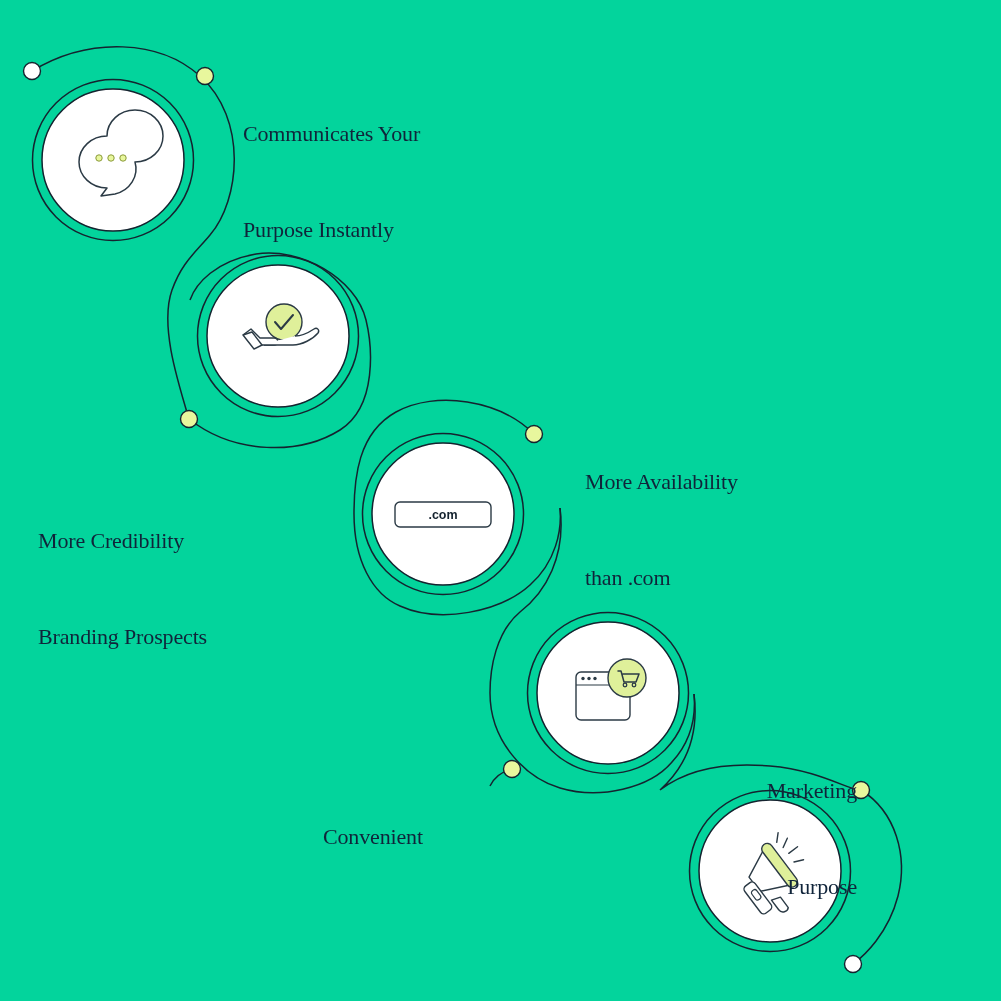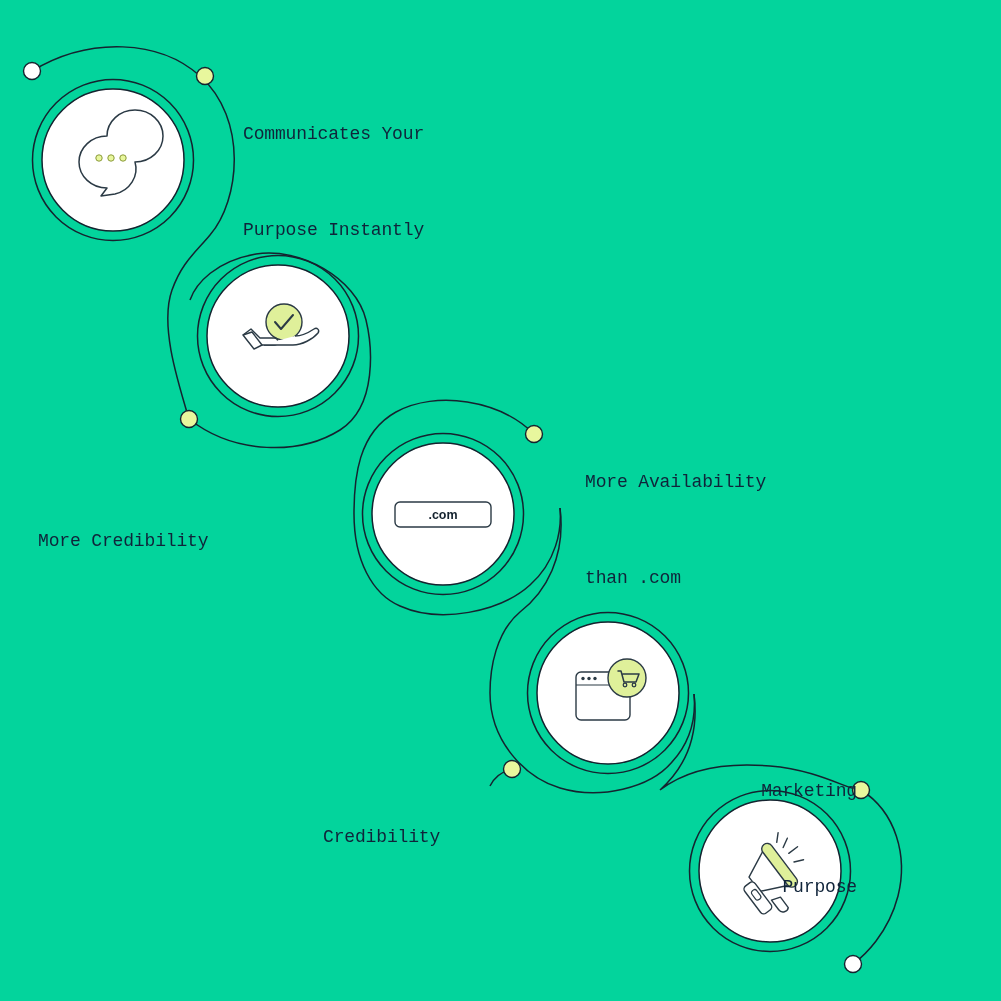--- a/index.html
+++ b/index.html
@@ -18,22 +18,22 @@
   }
   #art {
     position: absolute;
     inset: 0;
     width: 1001px;
     height: 1001px;
   }
   .label {
     position: absolute;
     color: #10243a;
-    font-family: Liberation Mono, monospace;
-    font-size: 18px;
+    font-family: Liberation Serif, serif;
+    font-size: 22px;
     line-height: 32px;
     letter-spacing: -0.15px;
     font-weight: 400;
     white-space: pre;
   }
   .lbl-1 { left: 243px; top: 54px; }
   .lbl-2 { left: 38px;  top: 461px; }
   .lbl-3 { left: 563px; top: 402px; }
   .lbl-4 { left: 323px; top: 757px; }
   .lbl-5 { right: 144px; top: 711px; text-align: right; }
@@ -178,29 +178,30 @@
     </g>
   </svg>
 
   <div class="label lbl-1" style="color: rgb(16, 36, 58);">
     <div>Communicates Your</div>
     <div>Purpose Instantly</div>
   </div>
 
   <div class="label lbl-2" style="color: rgb(16, 36, 58);">
     <div>More Credibility</div>
+    <div>Branding Prospects</div>
   </div>
 
   <div class="label lbl-3" style="color: rgb(16, 36, 58); margin-left: 22px;">
     <div>More Availability</div>
     <div>than .com</div>
   </div>
 
   <div class="label lbl-4" style="color: rgb(16, 36, 58);">
-    <div>Credibility</div>
+    <div>Convenient</div>
   </div>
 
   <div class="label lbl-5" style="color: rgb(16, 36, 58);">
     <div>Marketing</div>
     <div>Purpose</div>
   </div>
 
 </div>
 
 </body></html>

